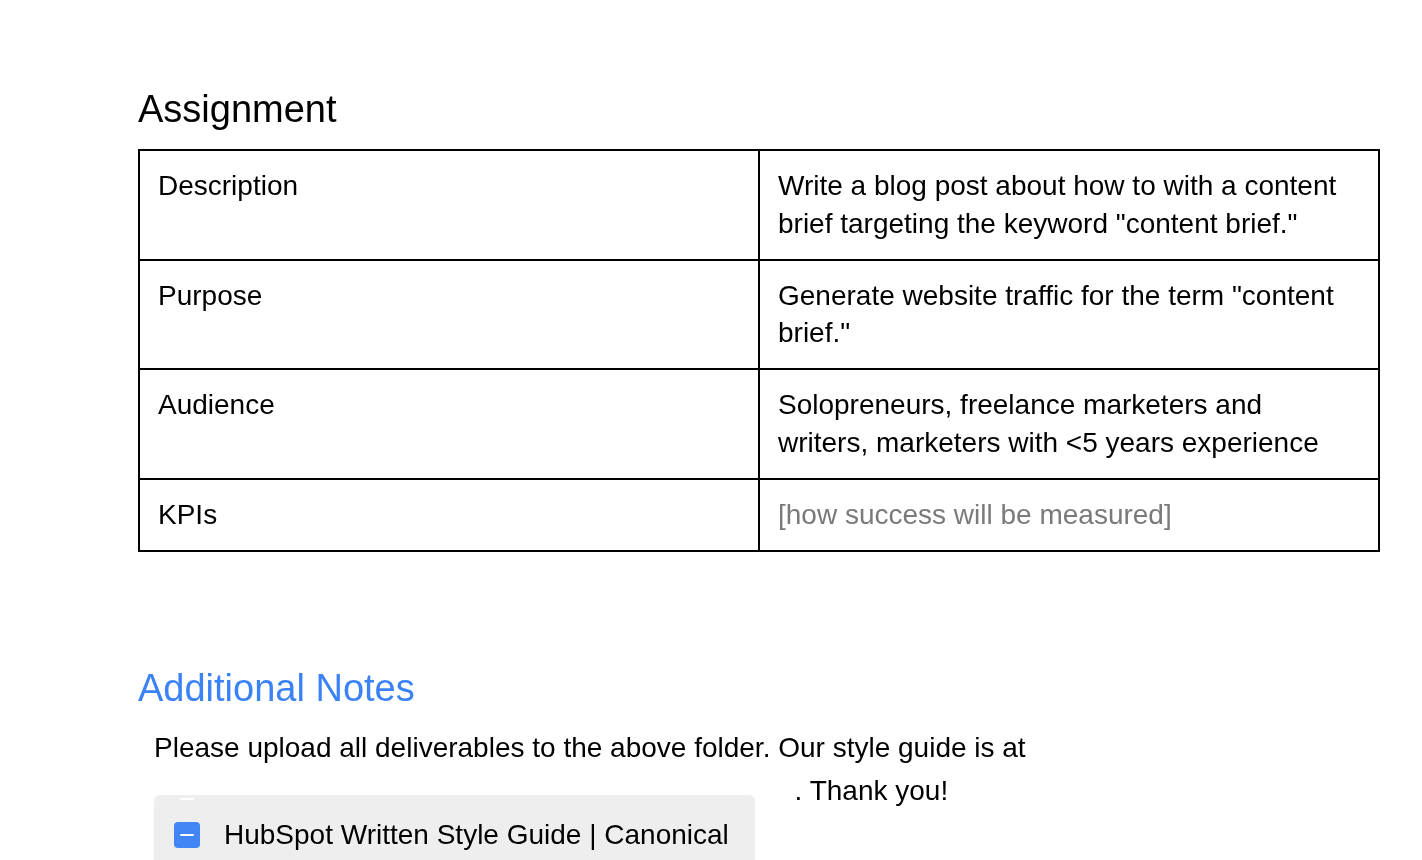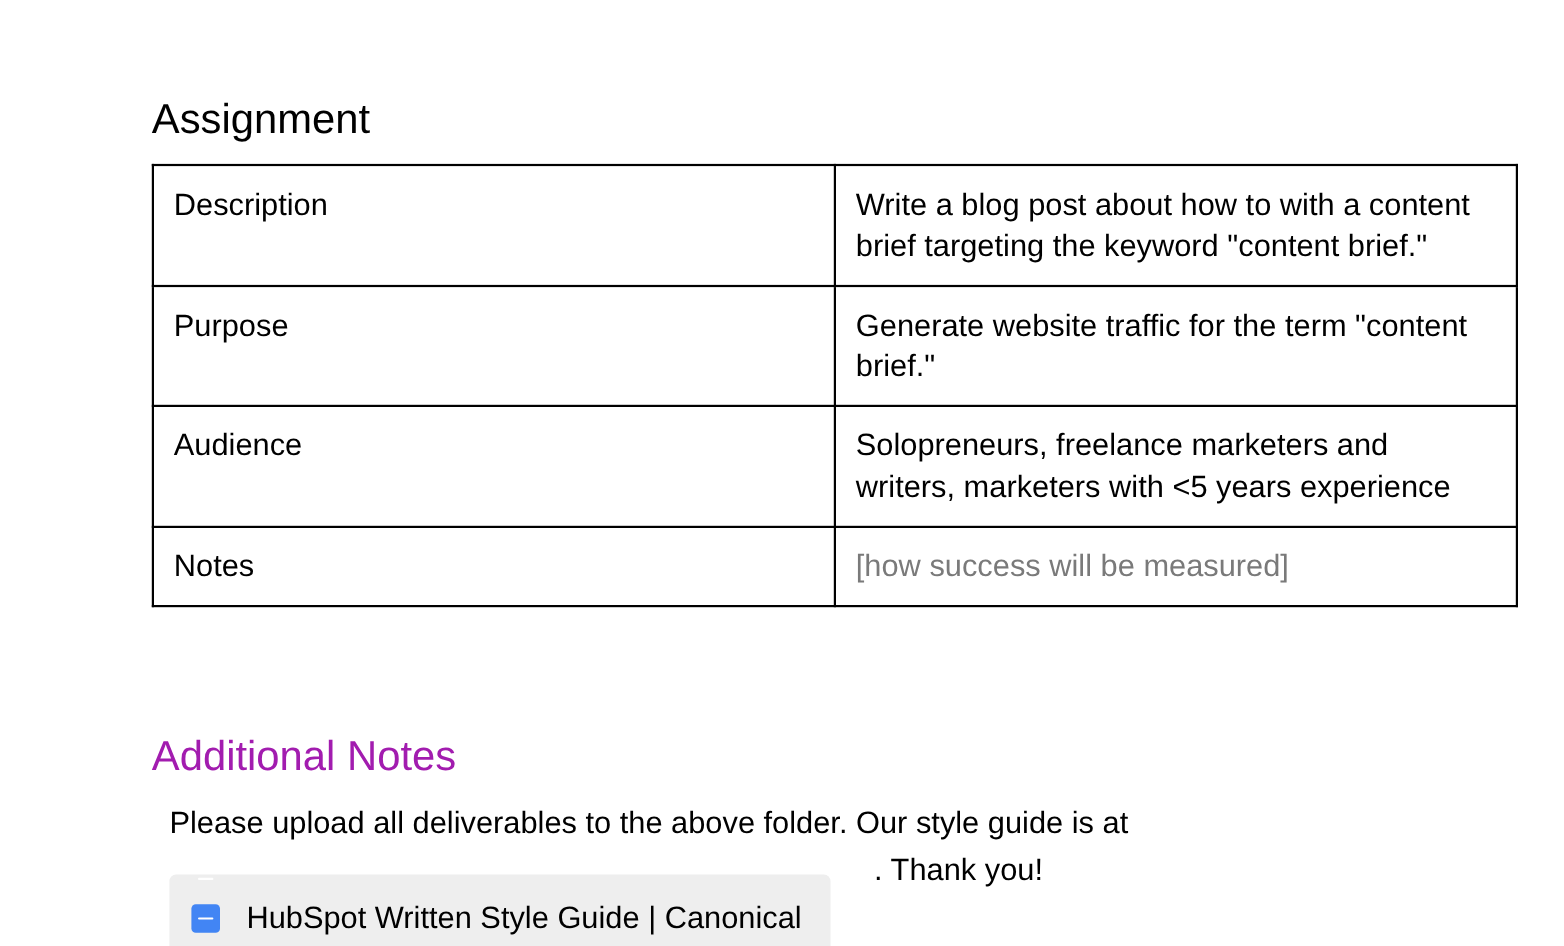--- a/index.html
+++ b/index.html
@@ -18,21 +18,21 @@
       font-size: 38px;
       font-weight: 400;
       margin-bottom: 18px;
       color: #000000;
     }
     .heading-notes {
       font-size: 38px;
       font-weight: 400;
       margin-top: 115px;
       margin-bottom: 12px;
-      color: #a21caf;
+      color: #3b82f6;
     }
     table {
       width: 100%;
       border-collapse: collapse;
       table-layout: fixed;
     }
     td {
       border: 2px solid #000000;
       padding: 16px 18px;
       vertical-align: top;
@@ -108,21 +108,21 @@
     </tr>
     <tr>
       <td class="label-cell">Purpose</td>
       <td class="value-cell">Generate website traffic for the term "content brief."</td>
     </tr>
     <tr>
       <td class="label-cell">Audience</td>
       <td class="value-cell">Solopreneurs, freelance marketers and writers, marketers with &lt;5 years experience</td>
     </tr>
     <tr>
-      <td class="label-cell">Notes</td>
+      <td class="label-cell">KPIs</td>
       <td class="value-cell placeholder">[how success will be measured]</td>
     </tr>
   </tbody>
 </table>
 
 <h2 class="heading-notes">Additional Notes</h2>
 
 <p class="notes-paragraph">
   <span>Please upload all deliverables to the above folder. Our style guide is at </span>
   <span class="doc-chip">

